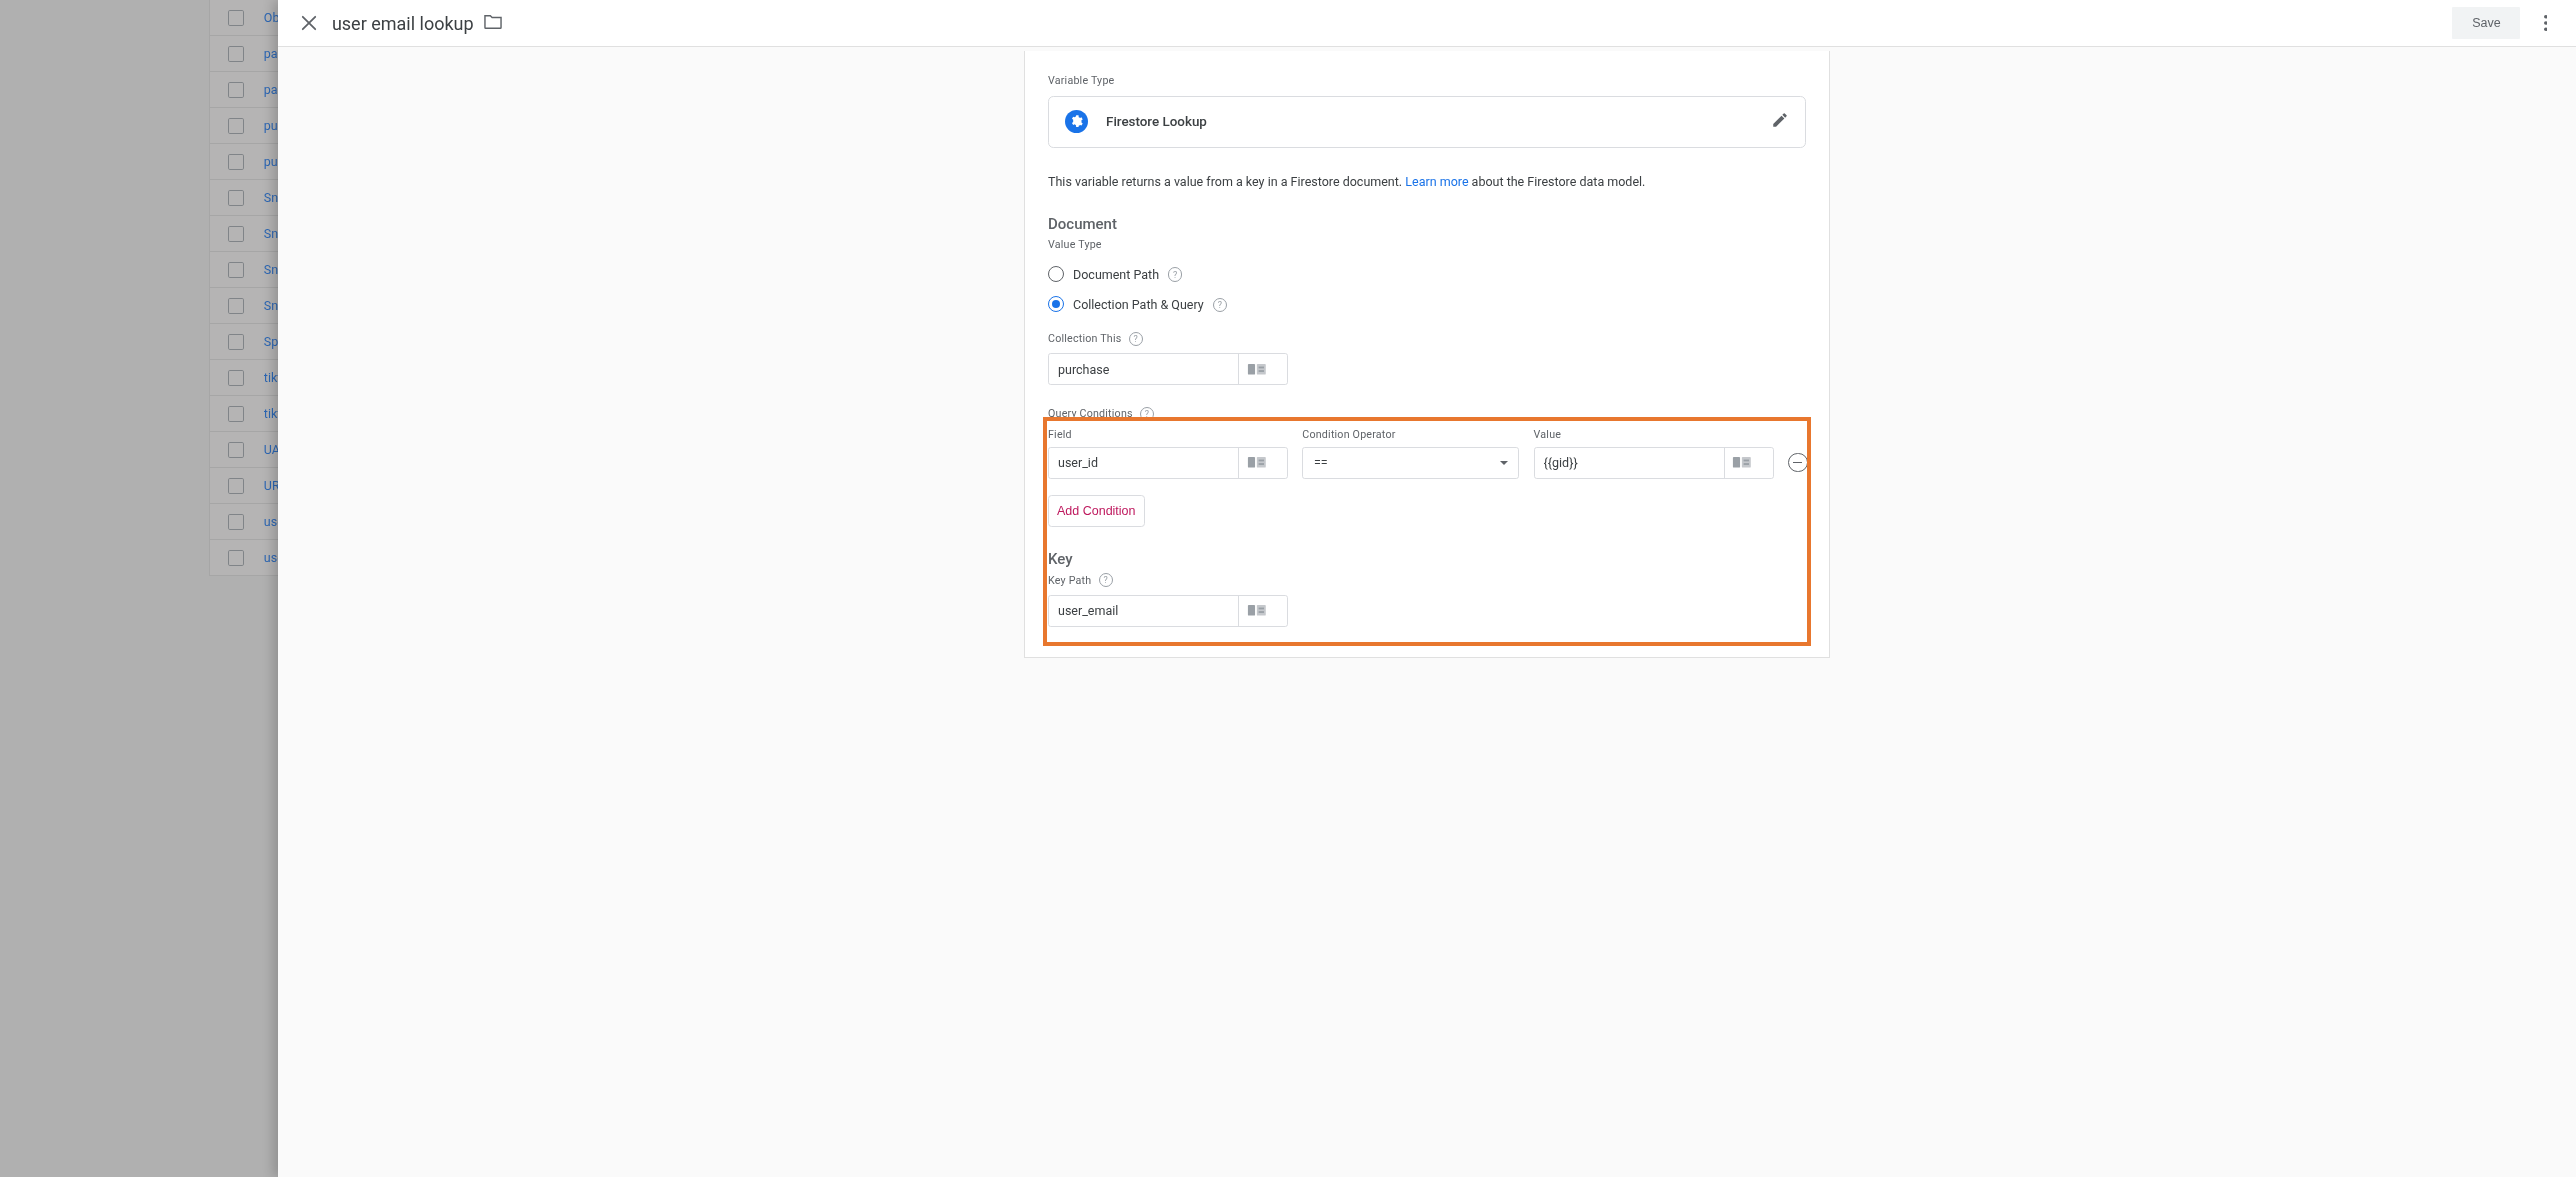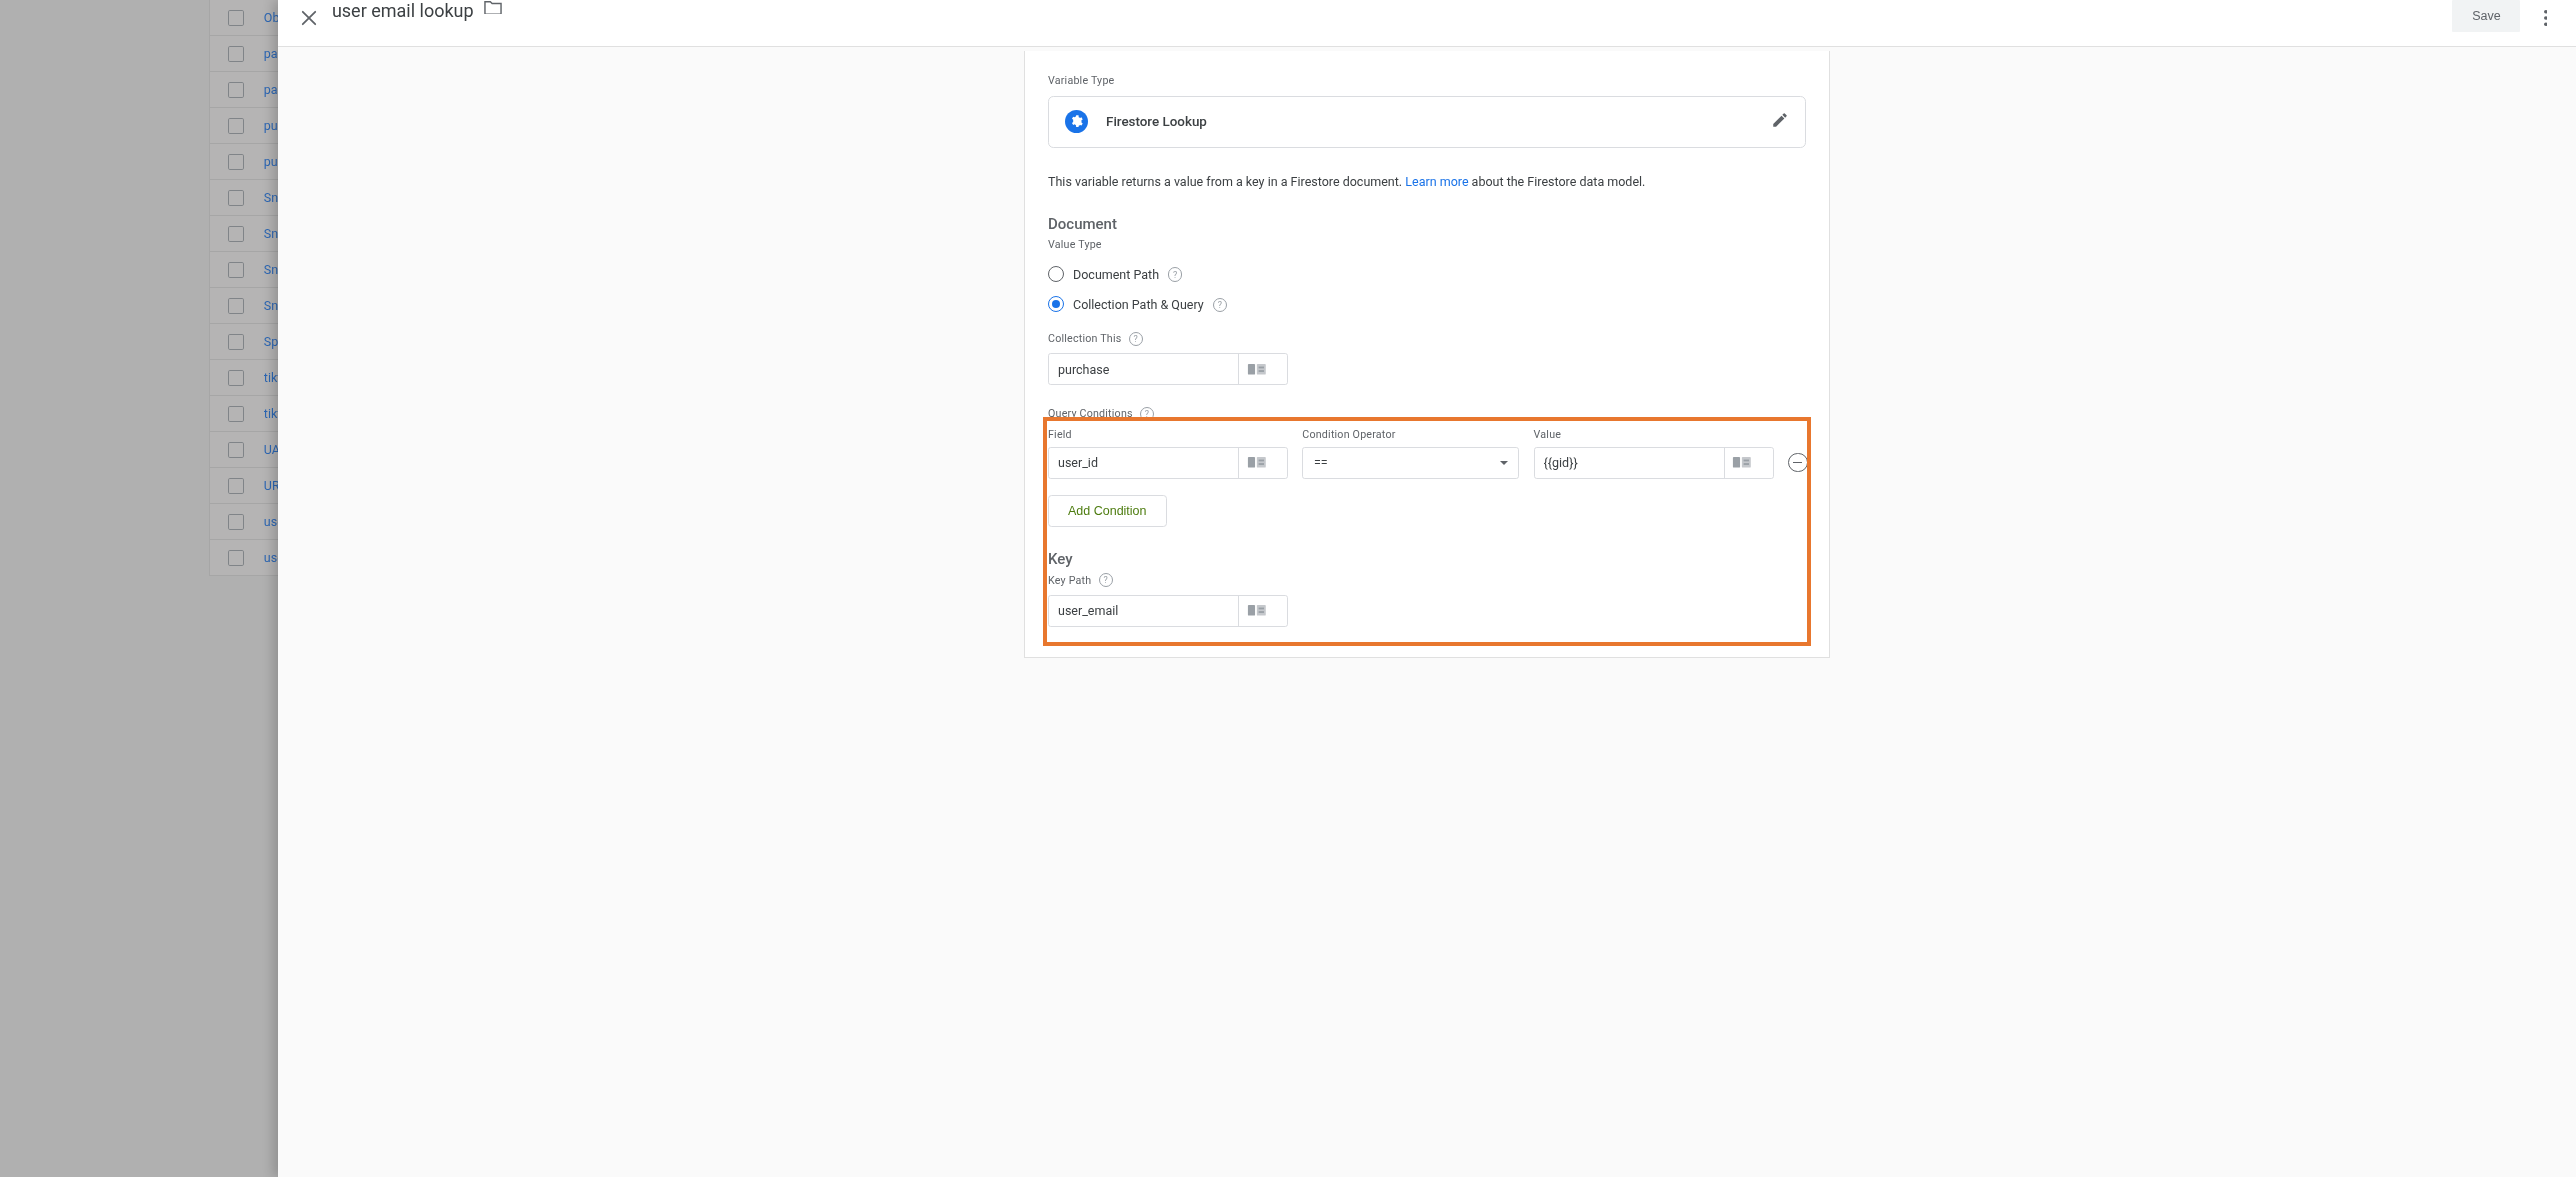--- a/index.html
+++ b/index.html
@@ -34,21 +34,21 @@
   
   .panel {
     position: absolute;
     left: 278px; right: 0; top: 0; bottom: 0;
     background: #fafafa;
     box-shadow: -5.4px 0 10.7px rgba(0,0,0,0.18);
     display: flex; flex-direction: column;
   }
   .panel-header {
     height: 47px; background: #fff;
-    display: flex; 
+    display: flex; align-items: center;
     padding: 0 12.5px;
     border-bottom: 0.9px solid #e0e0e0;
   }
   .close-x {
     width: 36px; height: 36px; border-radius: 50%;
     display: flex; align-items: center; justify-content: center;
     color: #5f6368; cursor: pointer; font-size: 19.7px;
   }
   .panel-title {
     font-size: 18px; color: #3c4043; margin-left: 5.4px; font-weight: 400;
@@ -152,21 +152,21 @@
     width: 19.7px; height: 19.7px; border: 1.8px solid #5f6368; border-radius: 50%;
     display: flex; align-items: center; justify-content: center; cursor: pointer;
     margin-bottom: 6.3px;
   }
   .remove-circle::after {
     content: ""; width: 9px; height: 1.8px; background: #5f6368;
   }
 
   .add-cond-btn {
     margin-top: 16px; height: 32px; border: 0.9px solid #dadce0; border-radius: 3.6px;
-    background: #fff; color: #4d7c0f; font-weight: 500; padding: 0 19px;
+    background: #fff; color: #be185d; font-weight: 500; padding: 0 8px;
     font-size: 12.5px; cursor: pointer;
   }
 
   
   .highlight-box {
     position: absolute;
     left: -5.4px; right: -5.4px;
     border: 4.5px solid #e8772e;
     pointer-events: none;
   }

